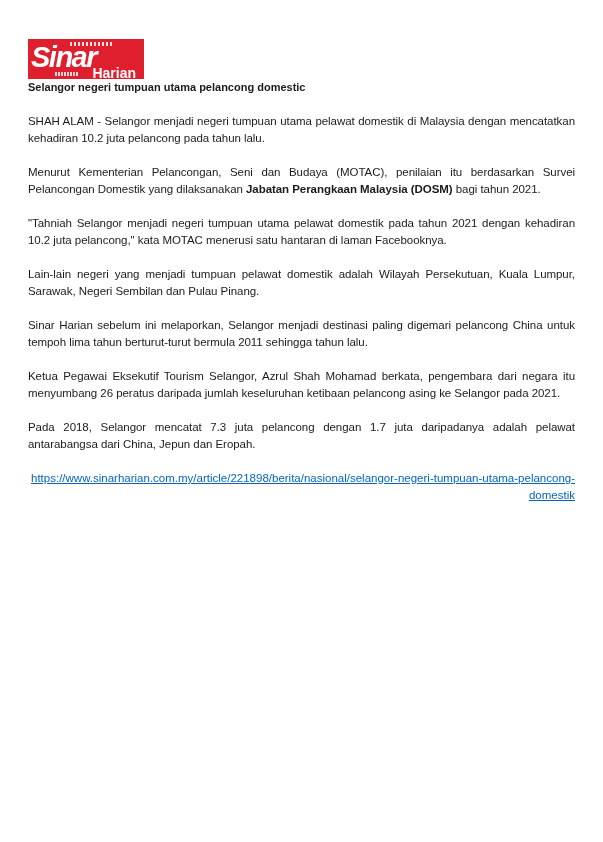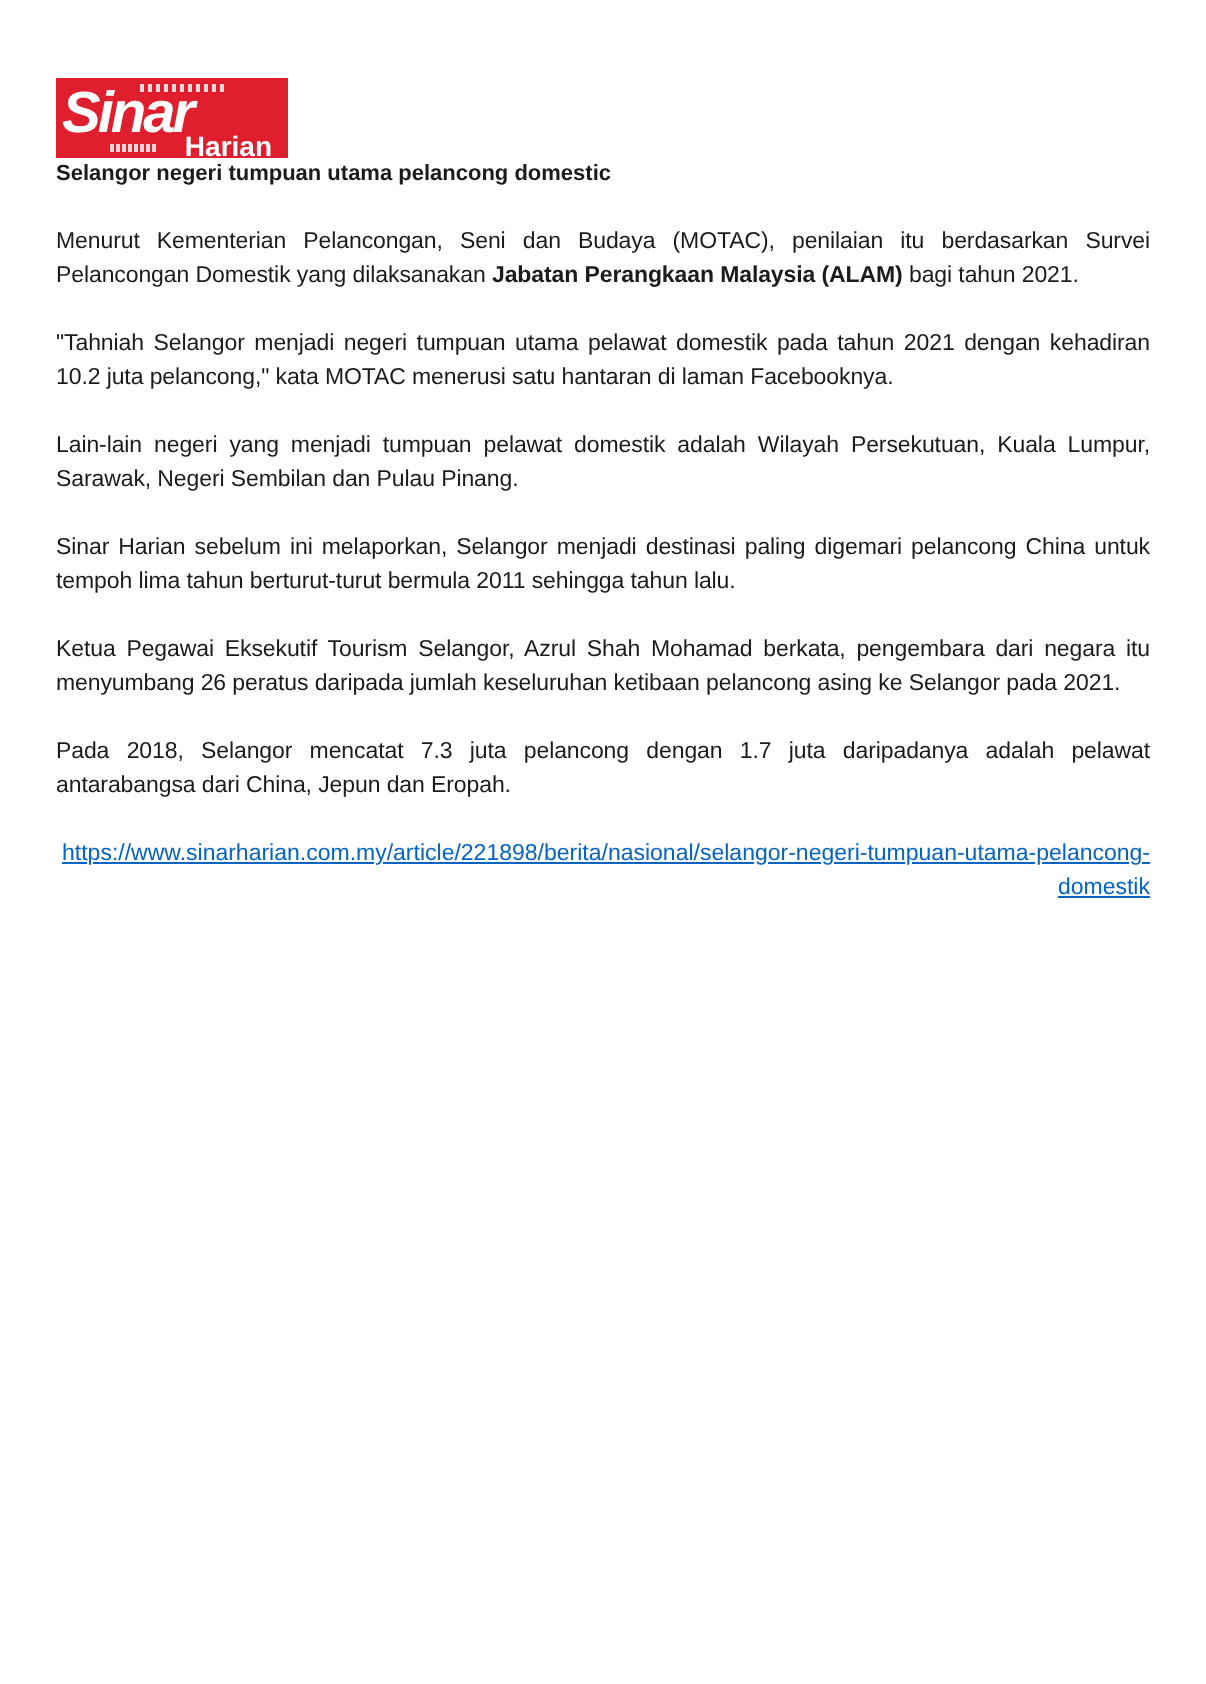--- a/index.html
+++ b/index.html
@@ -109,22 +109,23 @@
       <div class="logo-title">Sinar</div>
       <div class="logo-strip-under"></div>
       <div class="logo-subtitle">Harian</div>
     </div>
   </header>
 
   <main class="article">
 
     <h1 class="headline">Selangor negeri tumpuan utama pelancong domestic</h1>
 
+    <p class="para"><span>SHAH ALAM - Selangor menjadi negeri tumpuan utama pelawat domestik di Malaysia dengan mencatatkan kehadiran 10.2 juta pelancong pada tahun lalu.</span></p>
 
-    <p class="para"><span>Menurut Kementerian Pelancongan, Seni dan Budaya (MOTAC), penilaian itu berdasarkan Survei Pelancongan Domestik yang dilaksanakan </span><strong>Jabatan Perangkaan Malaysia (ALAM)</strong><span> bagi tahun 2021.</span></p>
+    <p class="para"><span>Menurut Kementerian Pelancongan, Seni dan Budaya (MOTAC), penilaian itu berdasarkan Survei Pelancongan Domestik yang dilaksanakan </span><strong>Jabatan Perangkaan Malaysia (DOSM)</strong><span> bagi tahun 2021.</span></p>
 
     <p class="para"><span>"Tahniah Selangor menjadi negeri tumpuan utama pelawat domestik pada tahun 2021 dengan kehadiran 10.2 juta pelancong," kata MOTAC menerusi satu hantaran di laman Facebooknya.</span></p>
 
     <p class="para"><span>Lain-lain negeri yang menjadi tumpuan pelawat domestik adalah Wilayah Persekutuan, Kuala Lumpur, Sarawak, Negeri Sembilan dan Pulau Pinang.</span></p>
 
     <p class="para"><span>Sinar Harian sebelum ini melaporkan, Selangor menjadi destinasi paling digemari pelancong China untuk tempoh lima tahun berturut-turut bermula 2011 sehingga tahun lalu.</span></p>
 
     <p class="para"><span>Ketua Pegawai Eksekutif Tourism Selangor, Azrul Shah Mohamad berkata, pengembara dari negara itu menyumbang 26 peratus daripada jumlah keseluruhan ketibaan pelancong asing ke Selangor pada 2021.</span></p>
 
 

